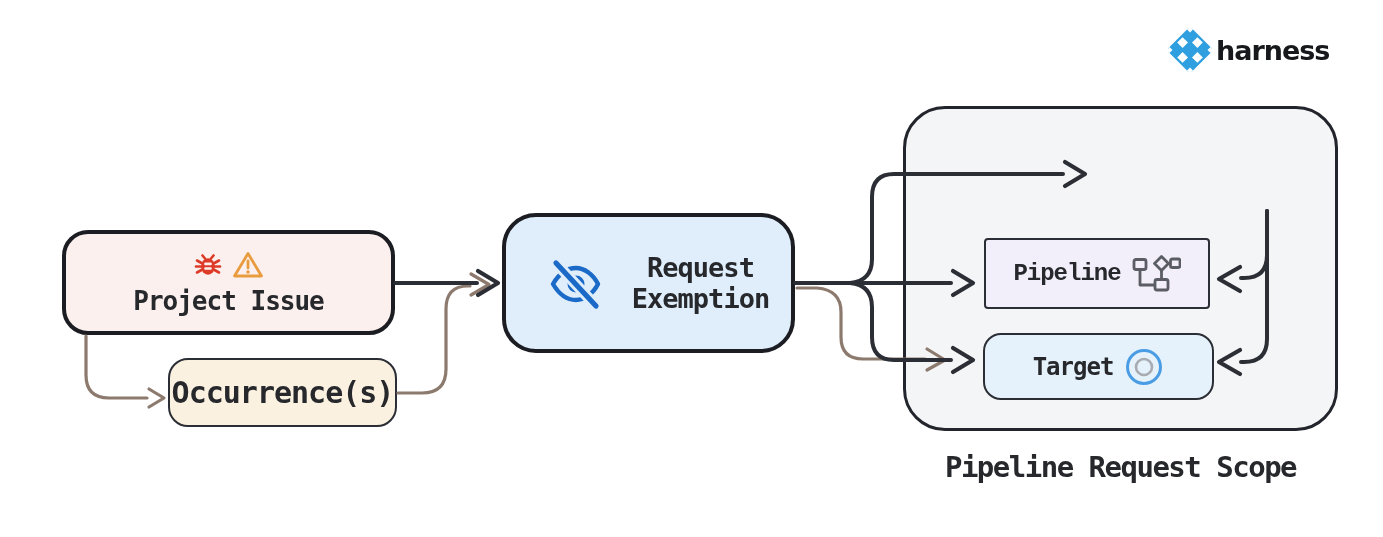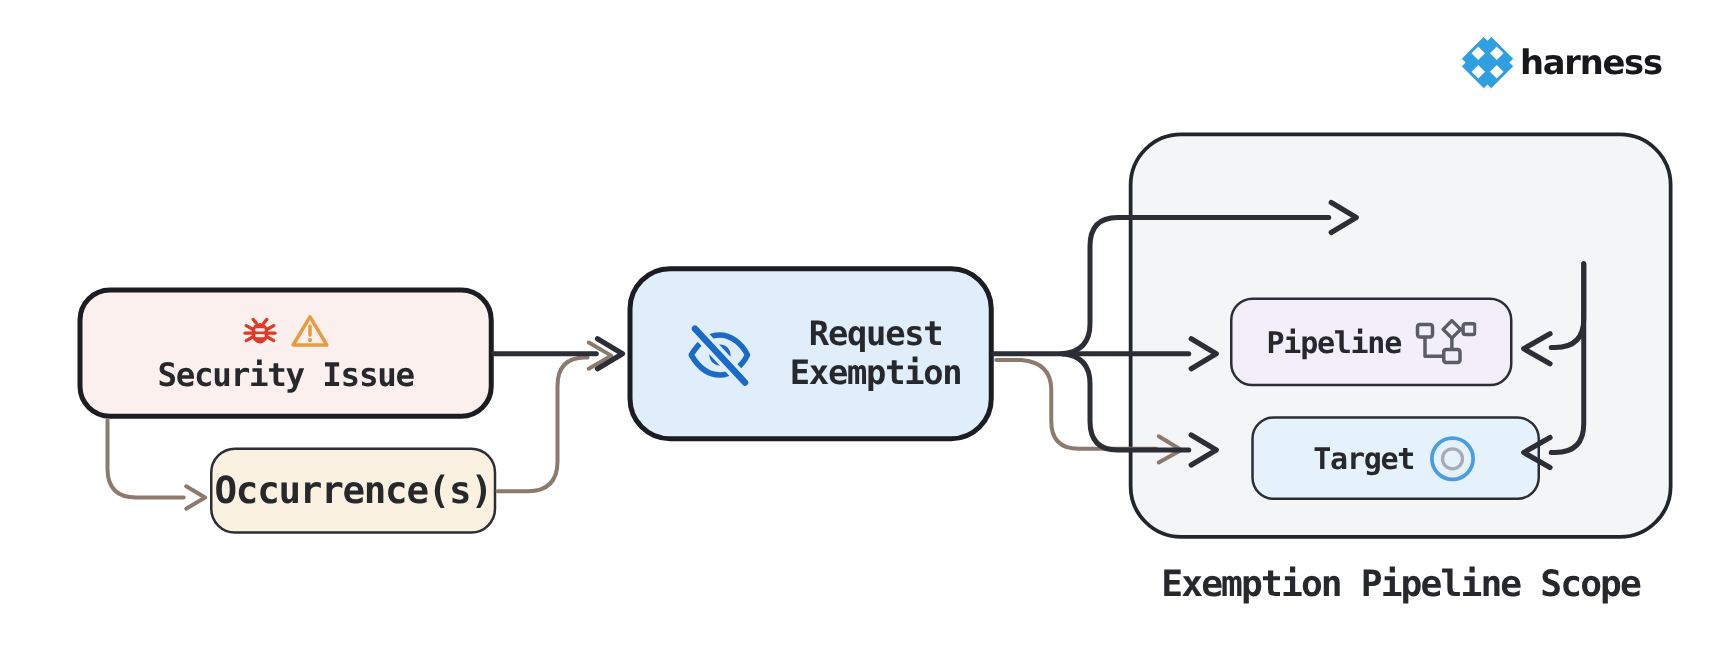--- a/index.html
+++ b/index.html
@@ -17,22 +17,22 @@
   .occurrence{left:168px;top:358px;width:229px;height:69px;background:#faf1e1;border:2.5px solid #2b2e35;border-radius:20px;}
   .occurrence .label{font-size:30px;letter-spacing:-1px;text-align:right;}
 
   .request{left:502px;top:213px;width:293px;height:140px;background:#dfeefa;border:4px solid #1b1d22;border-radius:34px;gap:16px;padding-left:32px;}
   .request .label{font-size:27px;line-height:1.15;width:164px;text-align:center;letter-spacing:-1px;}
 
   
   .scope{position:absolute;left:903px;top:106px;width:435px;height:325px;background:#f4f5f7;border:3.5px solid #22252b;border-radius:42px;box-sizing:border-box;}
   .scope-child{position:absolute;box-sizing:border-box;display:flex;align-items:center;justify-content:center;gap:11px;border:2px solid #2b2e35;font-weight:700;}
   .project{left:190px;top:35px;width:196px;height:67px;background:#fbf0dd;border-radius:16px;font-size:25px;letter-spacing:-1px;}
-  .pipeline{left:78px;top:129px;width:226px;height:71px;background:#f2eefa;border-radius:18px;font-size:24px;letter-spacing:-1px;}
-  .target{left:77px;top:224px;width:231px;height:67px;background:#e6f2fb;border-radius:18px;font-size:24px;letter-spacing:-1px;margin-left:18px;}
+  .pipeline{left:78px;top:129px;width:226px;height:71px;background:#f2eefa;border-radius:4px;font-size:24px;letter-spacing:-1px;font-family:Liberation Mono, monospace;}
+  .target{left:77px;top:224px;width:231px;height:67px;background:#e6f2fb;border-radius:18px;font-size:24px;letter-spacing:-1px;}
 
   .scope-title{position:absolute;left:903px;top:450px;width:435px;text-align:center;font-size:29px;font-weight:700;letter-spacing:-1.5px;color:#26282c;}
 
   
   .logo{position:absolute;left:1168px;top:28px;display:flex;align-items:center;gap:4px;}
   .logo-text{font-family:"DejaVu Sans","Liberation Sans",sans-serif;font-weight:700;font-size:27px;color:#17181c;letter-spacing:-1px;}
 
   .connectors{position:absolute;left:0;top:0;pointer-events:none;z-index:6;}
   .icon{flex:0 0 auto;display:block;}
 </style>
@@ -72,21 +72,21 @@
         <ellipse cx="15" cy="16.5" rx="7" ry="8.2" fill="#dd3b27"></ellipse>
         <rect x="11.2" y="12.6" width="7.6" height="2.6" rx="1" fill="#fcf0ee"></rect>
         <rect x="11.2" y="17.2" width="7.6" height="2.6" rx="1" fill="#fcf0ee"></rect>
       </svg>
       <svg class="icon" width="32" height="30" viewBox="0 0 32 30">
         <path d="M16 3.5 L29.5 26 H2.5 Z" fill="none" stroke="#e89c3e" stroke-width="2.8" stroke-linejoin="round"></path>
         <line x1="16" y1="11" x2="16" y2="18" stroke="#e89c3e" stroke-width="2.8" stroke-linecap="round"></line>
         <circle cx="16" cy="22" r="1.7" fill="#e89c3e"></circle>
       </svg>
     </div>
-    <div class="label">Security Issue</div>
+    <div class="label">Project Issue</div>
   </div>
 
   <div class="node occurrence">
     <div class="label">Occurrence(s)</div>
   </div>
 
   <div class="node request">
     <svg class="icon" width="56" height="56" viewBox="0 0 56 56">
       <path d="M6 29 C 13 17 21 13 29 13 C 37 13 46 19 51 29 C 46 39 37 45 29 45 C 21 45 13 41 6 29 Z" fill="none" stroke="#1b6ac8" stroke-width="4.4" stroke-linejoin="round"></path>
       <circle cx="29" cy="29" r="8.5" fill="#1b6ac8"></circle>
@@ -113,21 +113,21 @@
     </div>
     <div class="scope-child target">
       <span>Target</span>
       <svg class="icon" width="40" height="40" viewBox="0 0 40 40">
         <circle cx="20" cy="20" r="16.5" fill="none" stroke="#4a9de4" stroke-width="3"></circle>
         <circle cx="20" cy="20" r="8" fill="none" stroke="#a8acb2" stroke-width="2.6"></circle>
       </svg>
     </div>
   </div>
 
-  <div class="scope-title">Exemption Pipeline Scope</div>
+  <div class="scope-title">Pipeline Request Scope</div>
 
   <svg class="connectors" width="1383" height="537" viewBox="0 0 1383 537">
 
     <g fill="none" stroke="#8d7a6e" stroke-width="3.2" stroke-linecap="round" stroke-linejoin="round">
       <path d="M 86 336 L 86 375 Q 86 398 109 398 L 147 398"></path>
       <polyline points="149,389 164,398 149,407"></polyline>
       <path d="M 398 393 L 422 393 Q 446 393 446 369 L 446 309 Q 446 286 468 286 L 470 286"></path>
       <polyline points="471,274 489,284.5 471,295"></polyline>
       <path d="M 797 288 L 817 288 Q 841 290 841 312 L 841 337 Q 841 359 863 359 L 925 359"></path>
       <polyline points="927,349 945,360 927,370"></polyline>

